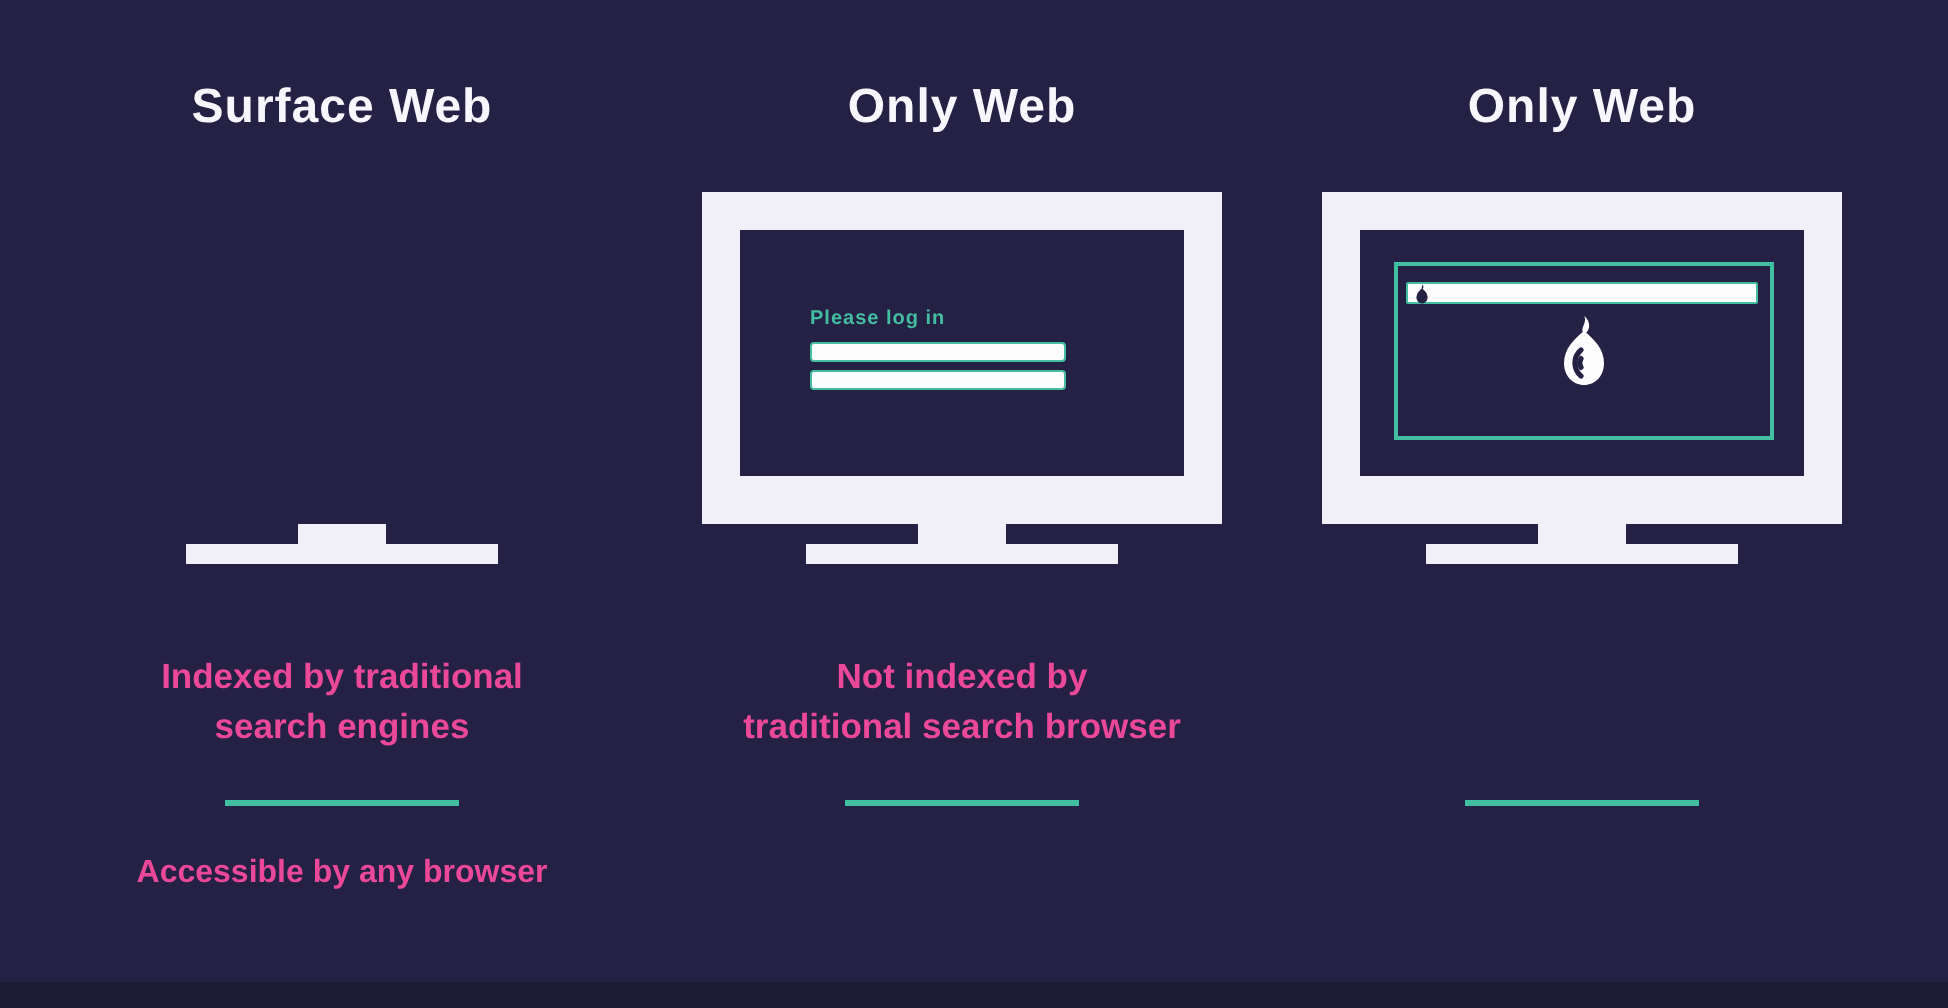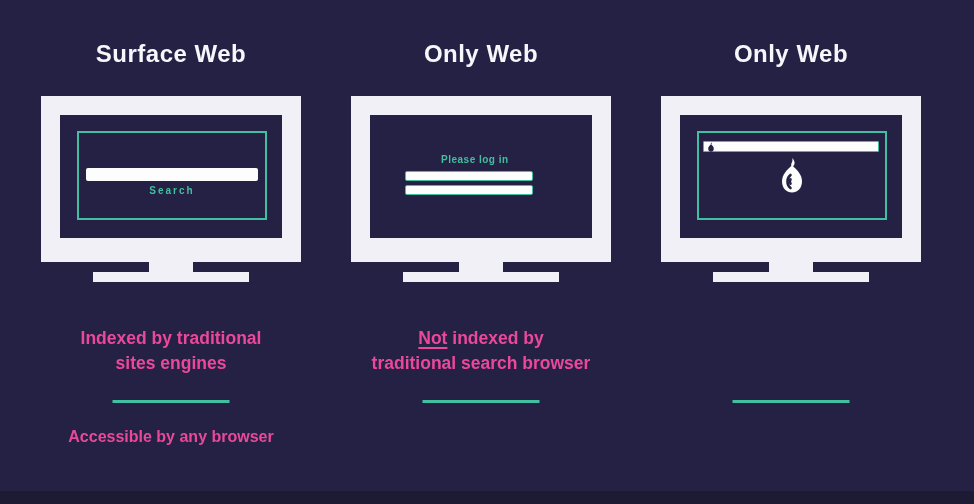--- a/index.html
+++ b/index.html
@@ -49,21 +49,21 @@
     background:#fdfdfe; border-radius:2px;
   }
   .search-label {
     position:absolute; top:52px; left:0; width:100%;
     text-align:center; color:#42bfa0; font-size:10px; font-weight:bold;
     letter-spacing:2px;
   }
   
   .login-prompt {
     position:absolute; left:35px; top:39px;
-    color:#42bfa0; font-size:10px; font-weight:bold; letter-spacing:0.5px;margin-left:36px;
+    color:#42bfa0; font-size:10px; font-weight:bold; letter-spacing:0.5px;
   }
   .login-bar {
     position:absolute; left:35px; width:128px; height:10px;
     background:#fdfdfe; border:1px solid #42bfa0; border-radius:2px;
   }
   .login-bar.b1 { top:56px; }
   .login-bar.b2 { top:70px; }
   
   .address-bar {
     position:absolute; left:4px; top:8px; width:176px; height:11px;
@@ -75,53 +75,45 @@
     width:28px; height:37px;
   }
   
   .desc {
     position:absolute; width:100%; text-align:center;
     color:#ec4899; font-weight:bold;
   }
   .desc1 { top:326px; font-size:17.5px; line-height:25px; }
   .desc2 { top:425px; font-size:16px; line-height:24px; }
   .underlined {
-    text-decoration:underline; text-decoration-thickness:2px;
+    text-decoration-thickness:2px;
     text-underline-offset:3px;
     text-align:center;
   }
   .divider {
     position:absolute; top:400px; left:50%; transform:translateX(-50%);
     width:117px; height:3px; background:#42bfa0;
   }
 </style>
 </head>
 <body>
 
 <div class="canvas">
 
   <div class="column" style="left:11px">
     <div class="col-title">Surface Web</div>
 
     <div class="monitor">
-      <div class="bezel">
-        <div class="screen">
-          <div class="frame-box">
-            <div class="search-bar"></div>
-            <div class="search-label">Search</div>
-          </div>
-        </div>
-      </div>
       <div class="neck"></div>
       <div class="base"></div>
     </div>
 
     <div class="desc desc1">
       <div>Indexed by traditional</div>
-      <div>sites engines</div>
+      <div>search engines</div>
     </div>
     <div class="divider"></div>
     <div class="desc desc2">
       <div>Accessible by any browser</div>
     </div>
   </div>
 
   <div class="column" style="left:321px">
     <div class="col-title">Only Web</div>
 

